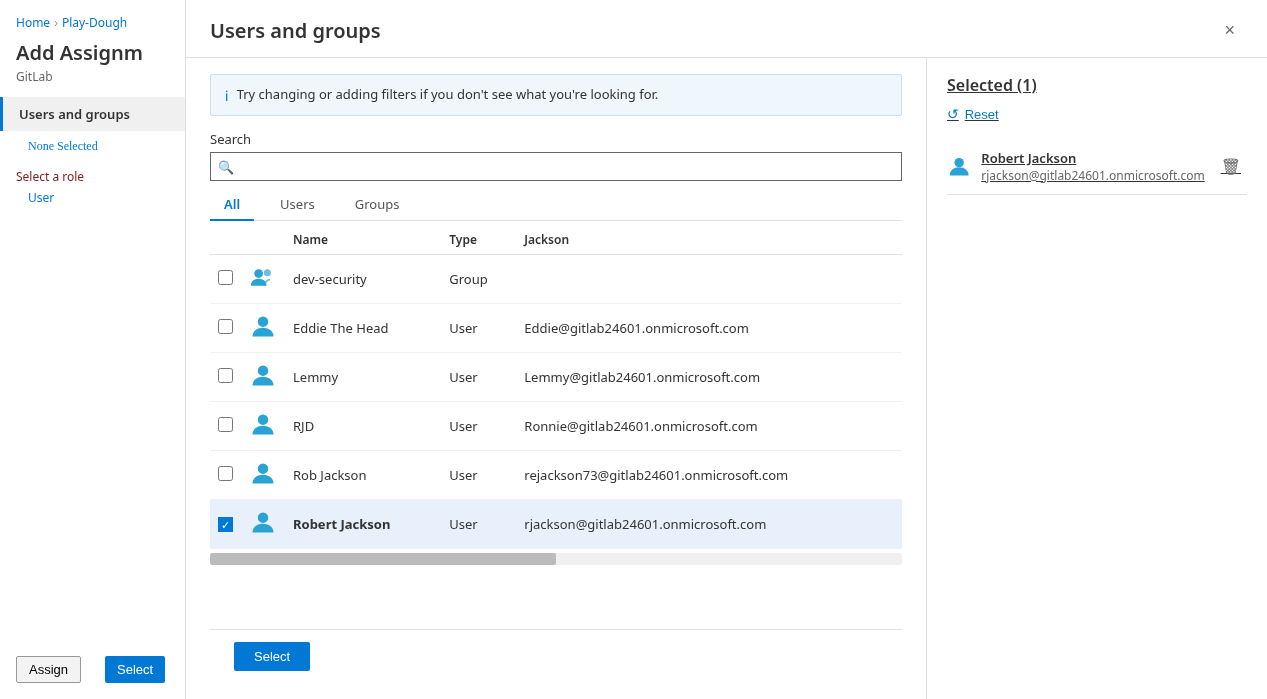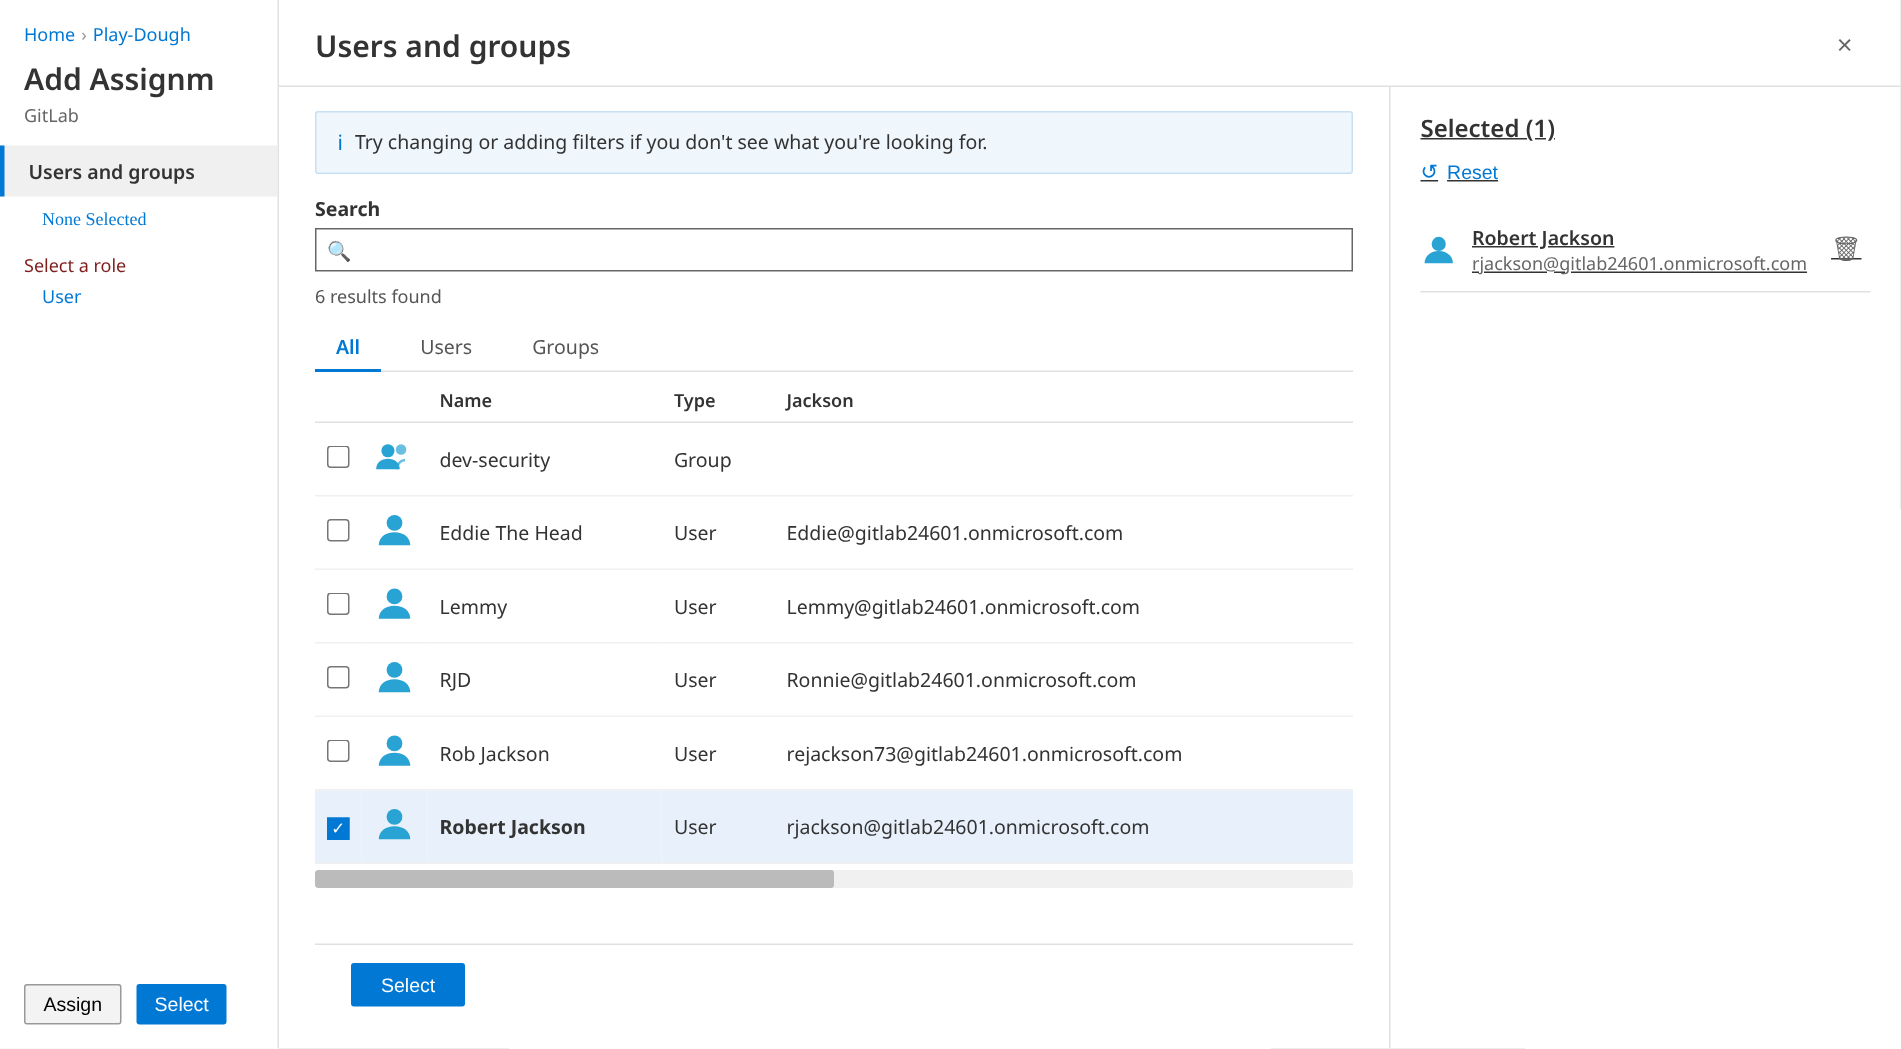--- a/index.html
+++ b/index.html
@@ -62,21 +62,21 @@
       font-size: 12px;
       color: #0078d4;
       padding: 2px 16px 8px 28px;
       cursor: pointer;
     }
 
     .sidebar-bottom {
       margin-top: auto;
       padding: 16px;
       display: flex;
-      gap: 10px;
+      gap: 24px;
     }
     .assign-btn {
       background: #f3f3f3;
       border: 1px solid #999;
       padding: 5px 12px;
       cursor: pointer;
       font-size: 13px;
       border-radius: 2px;
     }
     .select-btn-side {
@@ -167,21 +167,21 @@
     }
     .info-icon {
       color: #0078d4;
       font-size: 14px;
       flex-shrink: 0;
       margin-top: 1px;
     }
 
     .search-label {
       font-size: 13px;
-      font-weight: 700;
+      font-weight: 400;
       margin-bottom: 4px;
     }
     .search-input-wrap {
       position: relative;
       margin-bottom: 8px;
     }
     .search-input-wrap input {
       width: 100%;
       border: 1px solid #666;
       padding: 6px 10px 6px 30px;
@@ -426,21 +426,20 @@
             <span class="info-icon">ℹ</span>
             <span>Try changing or adding filters if you don't see what you're looking for.</span>
           </div>
 
           <div class="search-label">Search</div>
           <div class="search-input-wrap">
             <span class="search-icon-inside">🔍</span>
             <input type="text" placeholder="" style="">
           </div>
 
-          <div class="results-count">6 results found</div>
 
           <div class="tabs">
             <div class="tab active">All</div>
             <div class="tab">Users</div>
             <div class="tab">Groups</div>
           </div>
 
           <div class="results-table">
             <table>
               <thead>

